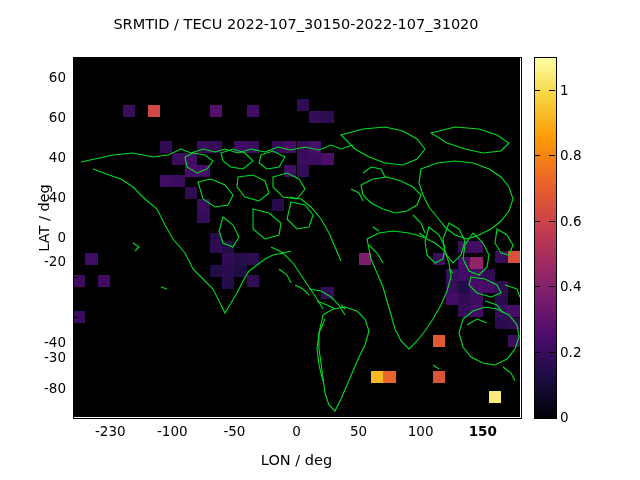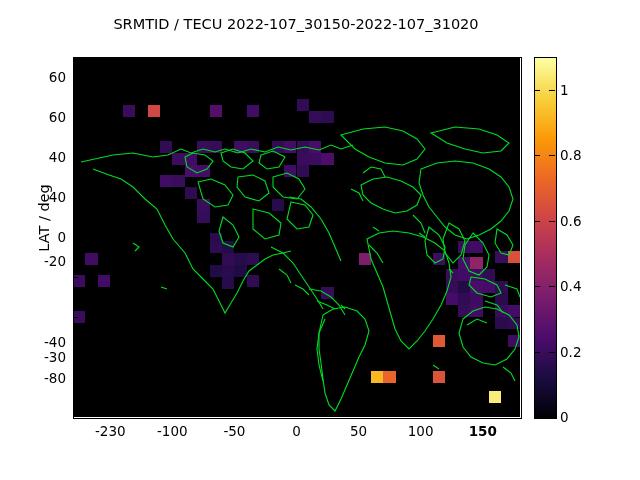--- a/index.html
+++ b/index.html
@@ -232,21 +232,21 @@
       <div class="tickmark" style="position: absolute; height: 1px; width: 5px; top: 237px; left: 493px; background: rgb(0, 0, 0);"></div>
       <div class="ytick" style="top: 261px;">-20</div>
       <div class="tickmark" style="position: absolute; height: 1px; width: 5px; top: 277px; left: 51px; background: rgb(0, 0, 0);"></div>
       <div class="tickmark" style="position: absolute; height: 1px; width: 5px; top: 277px; left: 493px; background: rgb(0, 0, 0);"></div>
       <div class="ytick" style="top: 317px; margin-top: 25px;">-40</div>
       <div class="tickmark" style="position: absolute; height: 1px; width: 5px; top: 317px; left: 51px; background: rgb(0, 0, 0);"></div>
       <div class="tickmark" style="position: absolute; height: 1px; width: 5px; top: 317px; left: 493px; background: rgb(0, 0, 0);"></div>
       <div class="ytick" style="top: 357px;">-30</div>
       <div class="tickmark" style="position: absolute; height: 1px; width: 5px; top: 357px; left: 51px; background: rgb(0, 0, 0);"></div>
       <div class="tickmark" style="position: absolute; height: 1px; width: 5px; top: 357px; left: 493px; background: rgb(0, 0, 0);"></div>
-      <div class="ytick" style="top: 378px;">-80</div>
+      <div class="ytick" style="top: 388px;">-80</div>
       <div class="tickmark" style="position: absolute; height: 1px; width: 5px; top: 397px; left: 51px; background: rgb(0, 0, 0);"></div>
       <div class="tickmark" style="position: absolute; height: 1px; width: 5px; top: 397px; left: 493px; background: rgb(0, 0, 0);"></div>
     </div>
   <div id="xticks">
       <div class="xtick" style="left: 110.25px;">-230</div>
       <div class="tickmark" style="position: absolute; width: 1px; height: 5px; left: 110.25px; top: -11px; background: rgb(0, 0, 0);"></div>
       <div class="xtick" style="left: 172.333px;">-100</div>
       <div class="tickmark" style="position: absolute; width: 1px; height: 5px; left: 172.333px; top: -11px; background: rgb(0, 0, 0);"></div>
       <div class="xtick" style="left: 234.417px;">-50</div>
       <div class="tickmark" style="position: absolute; width: 1px; height: 5px; left: 234.417px; top: -11px; background: rgb(0, 0, 0);"></div>
@@ -254,20 +254,21 @@
       <div class="tickmark" style="position: absolute; width: 1px; height: 5px; left: 296.5px; top: -11px; background: rgb(0, 0, 0);"></div>
       <div class="xtick" style="left: 358.583px;">50</div>
       <div class="tickmark" style="position: absolute; width: 1px; height: 5px; left: 358.583px; top: -11px; background: rgb(0, 0, 0);"></div>
       <div class="xtick" style="left: 420.667px;">100</div>
       <div class="tickmark" style="position: absolute; width: 1px; height: 5px; left: 420.667px; top: -11px; background: rgb(0, 0, 0);"></div>
       <div class="xtick" style="left: 482.75px; font-weight: bold;">150</div>
       <div class="tickmark" style="position: absolute; width: 1px; height: 5px; left: 482.75px; top: -11px; background: rgb(0, 0, 0);"></div>
     </div>
 
   <div id="ylabel">LAT / deg</div>
+  <div id="xlabel">LON / deg</div>
 
   <div id="cbar">
     <div id="cbarfill" style="background: linear-gradient(to top, rgb(0, 0, 4), rgb(27, 12, 65), rgb(74, 12, 107), rgb(120, 28, 109), rgb(165, 44, 96), rgb(207, 68, 70), rgb(237, 105, 37), rgb(251, 155, 6), rgb(247, 209, 61), rgb(252, 255, 164));"></div>
   </div>
   <div id="cbticks">
       <div class="cbtick" style="top: 89.7273px;">1</div>
       <div class="cbmark" style="left: 534px; top: 89.7273px;"></div>
       <div class="cbmark" style="left: 549px; top: 89.7273px;"></div>
       <div class="cbtick" style="top: 155.182px;">0.8</div>
       <div class="cbmark" style="left: 534px; top: 155.182px;"></div>

